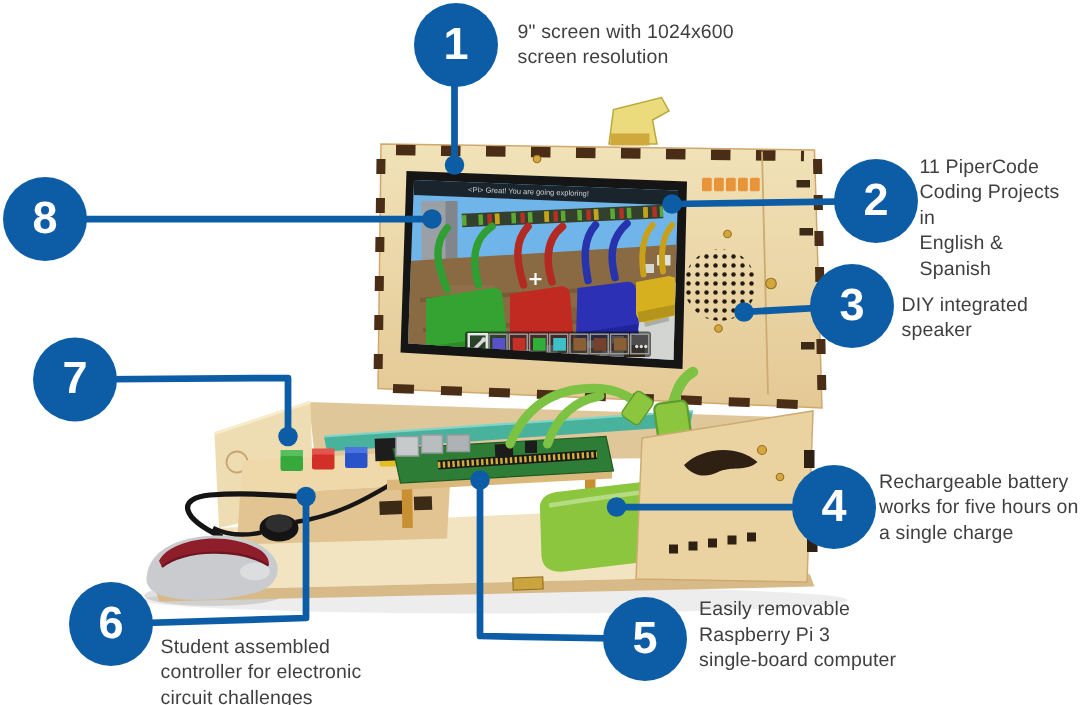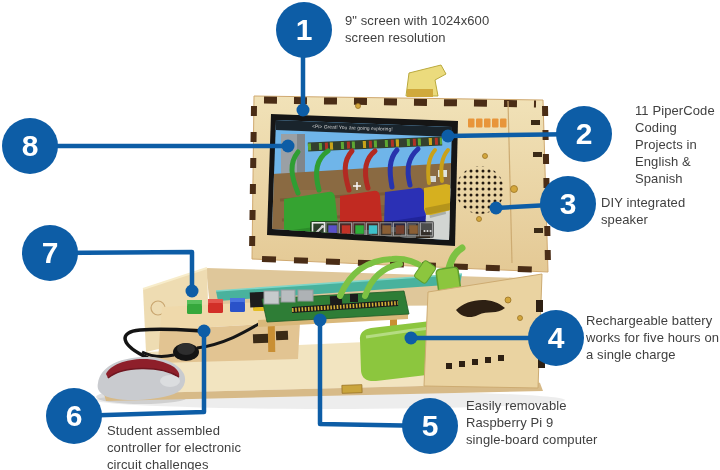--- a/index.html
+++ b/index.html
@@ -282,28 +282,28 @@
   <div class="badge" style="left:556px;top:106px">2</div>
   <div class="badge" style="left:540px;top:176px">3</div>
   <div class="badge" style="left:528px;top:310px">4</div>
   <div class="badge" style="left:402px;top:398px">5</div>
   <div class="badge" style="left:46px;top:388px">6</div>
   <div class="badge" style="left:22px;top:225px">7</div>
   <div class="badge" style="left:2px;top:118px">8</div>
 
   <div class="lbl" style="left:345px;top:13px">9" screen with 1024x600
 screen resolution</div>
-  <div class="lbl" style="left:635px;top:103px">11 PiperCode
+  <div class="lbl" style="left:613px;top:103px">11 PiperCode
 Coding Projects in
 English &amp; Spanish</div>
   <div class="lbl" style="left:601px;top:195px">DIY integrated
 speaker</div>
   <div class="lbl" style="left:586px;top:313px">Rechargeable battery
 works for five hours on
 a single charge</div>
   <div class="lbl" style="left:466px;top:398px">Easily removable
-Raspberry Pi 9
+Raspberry Pi 3
 single-board computer</div>
   <div class="lbl" style="left:107px;top:423px">Student assembled
 controller for electronic
 circuit challenges</div>
 
 </div>
 
 </body></html>

